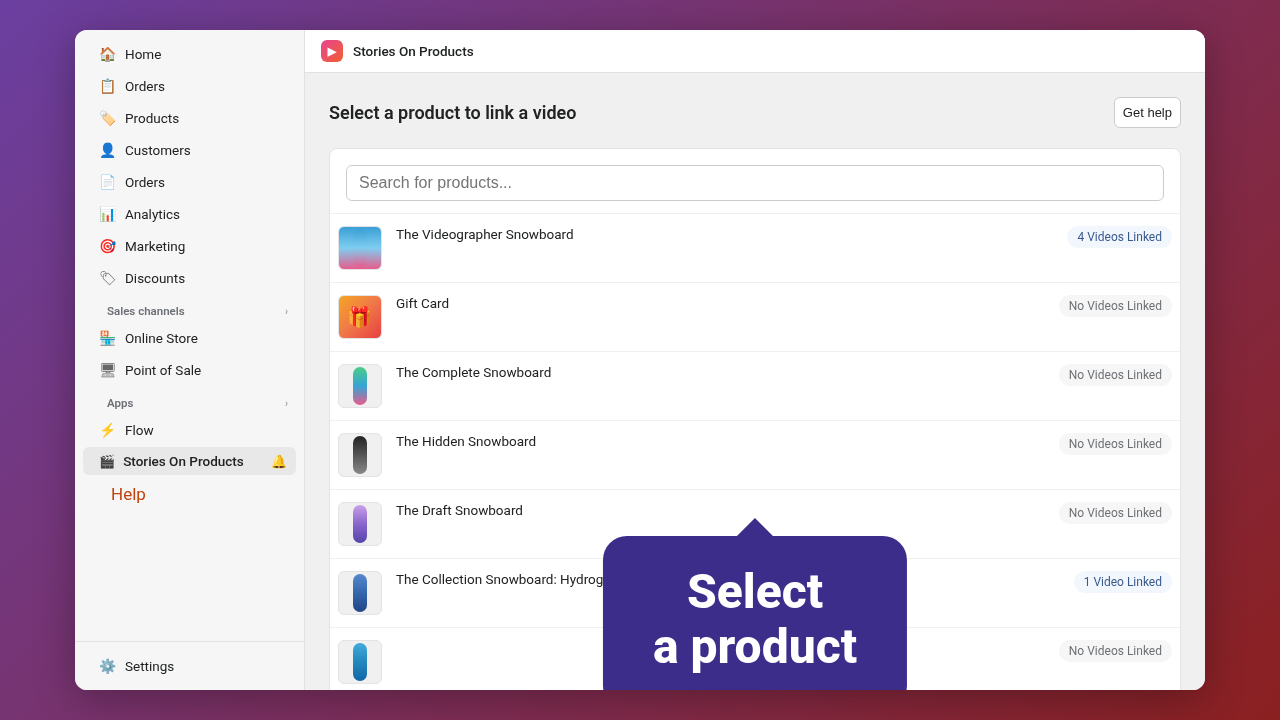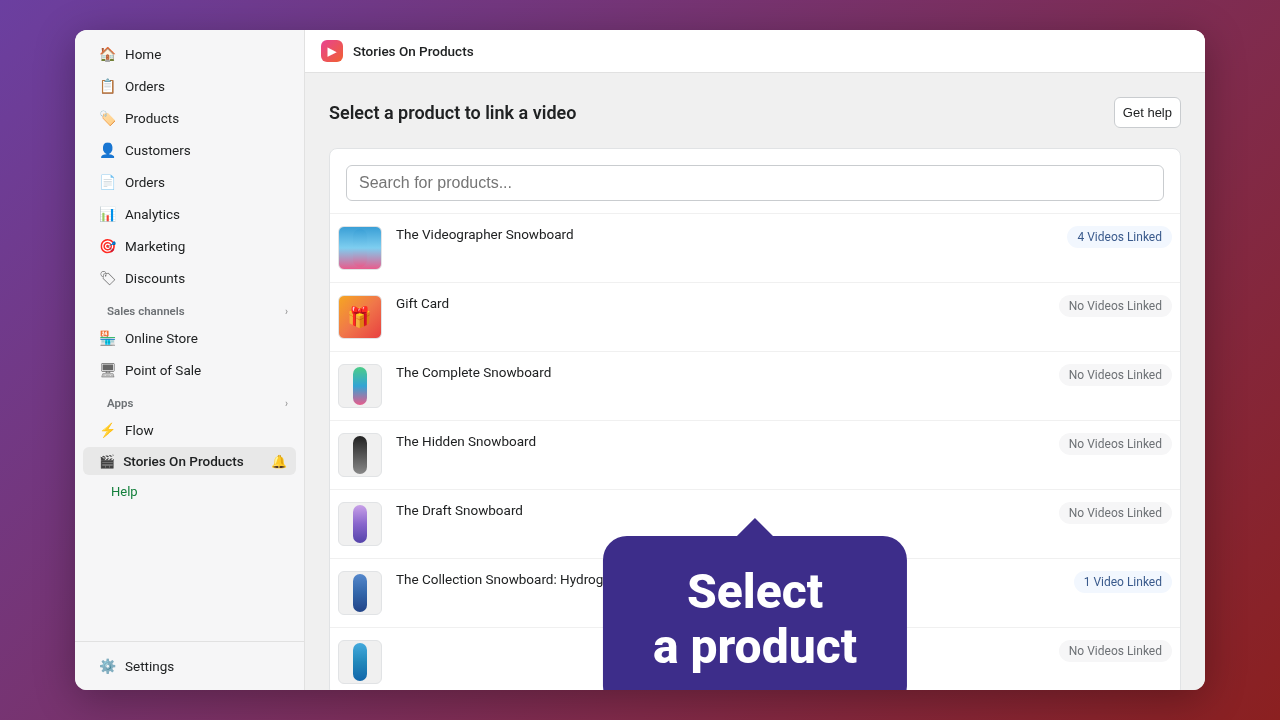--- a/index.html
+++ b/index.html
@@ -49,21 +49,21 @@
       font-size: 11.5px;
       color: #6d7175;
       font-weight: 600;
       padding: 10px 16px 4px 16px;
       display: flex;
       align-items: center;
       justify-content: space-between;
       margin-left: 16px;
     }
     .sidebar-section-label .chevron { font-size: 10px; color: #999; }
-    .sidebar-nav-item.sub-item { padding-left: 28px; font-size: 13px; color: #15803d; }
+    .sidebar-nav-item.sub-item { padding-left: 28px; font-size: 17px; color: #c2410c; }
     .stories-item-row {
       display: flex;
       align-items: center;
       justify-content: space-between;
       padding: 6px 8px 6px 16px;
       margin: 1px 8px;
       border-radius: 6px;
       background: #e8e8e8;
       cursor: pointer;
     }

